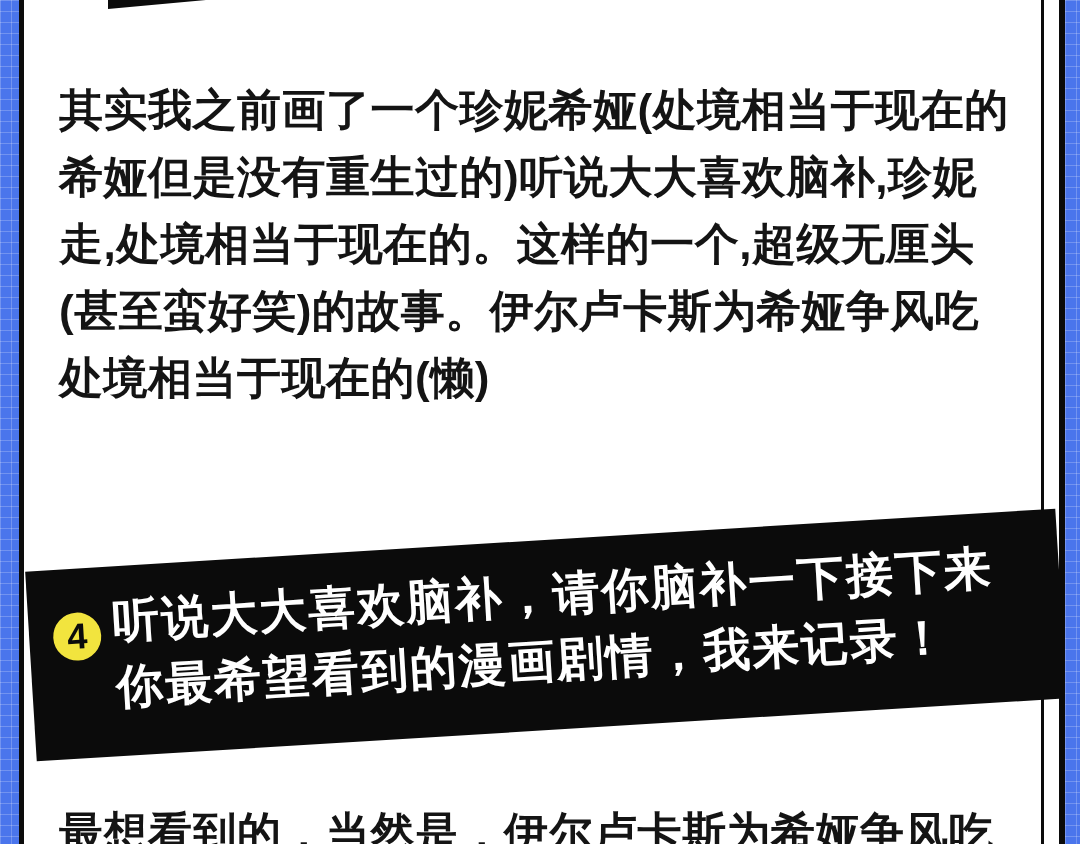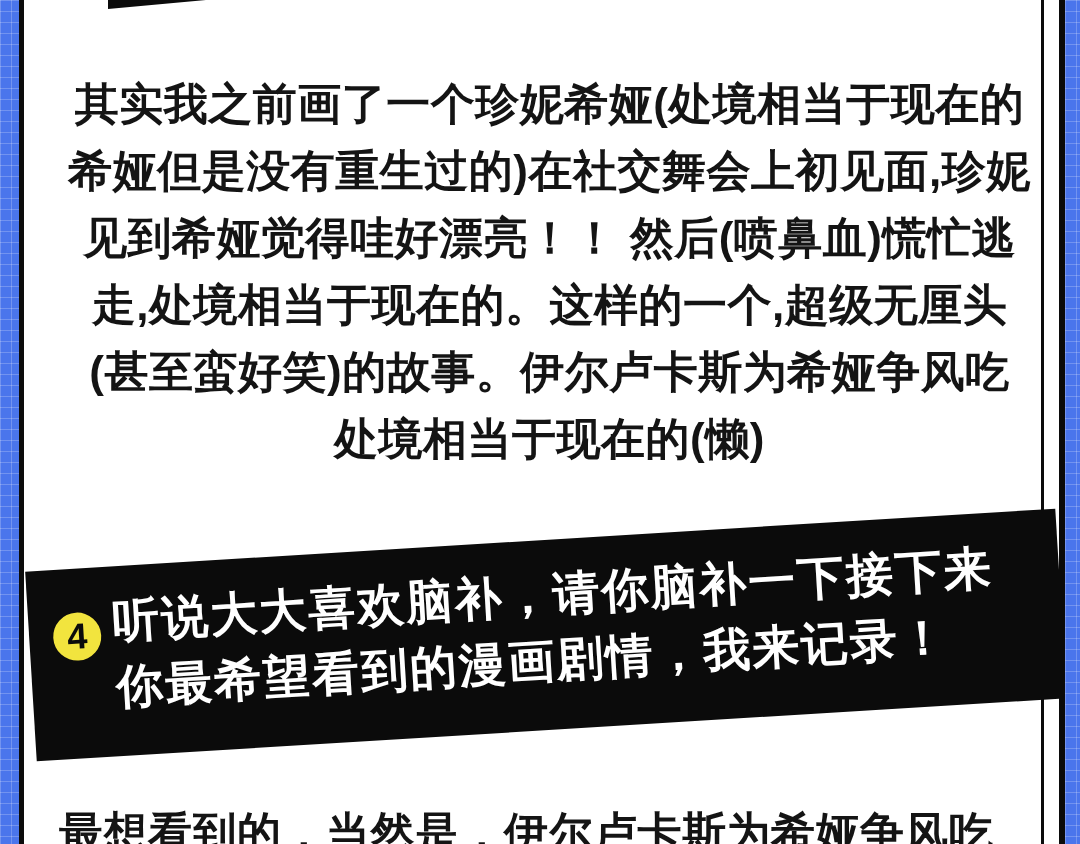--- a/index.html
+++ b/index.html
@@ -38,21 +38,21 @@
   }
   
   .top-wedge{
     position:absolute;left:108px;top:0;width:98px;height:9px;
     background:var(--ink);
     clip-path:polygon(0 0,100% 0,0 100%);
     z-index:2;
   }
   
   .para{position:absolute;left:59px;right:40px;z-index:3;}
-  .para.top{top:70px;text-align:center;}
+  .para.top{top:76px;}
   .para .line{
     font-size:44px;line-height:67px;letter-spacing:0.5px;white-space:pre;
   }
   .para.bottom{top:799px;}
   
   .banner{
     position:absolute;left:30px;top:540px;width:1032px;height:190px;
     background:var(--ink);
     transform:rotate(-3.5deg);
     z-index:4;
@@ -76,22 +76,21 @@
 
 <div class="page">
 
   <div class="grid-strip left"></div>
   <div class="grid-strip right"></div>
   <div class="panel-line"></div>
   <div class="top-wedge"></div>
 
   <div class="para top">
     <div class="line">其实我之前画了一个珍妮希娅(处境相当于现在的</div>
-    <div class="line">希娅但是没有重生过的)在社交舞会上初见面,珍妮</div>
-    <div class="line">见到希娅觉得哇好漂亮！！ 然后(喷鼻血)慌忙逃</div>
+    <div class="line">希娅但是没有重生过的)听说大大喜欢脑补,珍妮</div>
     <div class="line">走,处境相当于现在的。这样的一个,超级无厘头</div>
     <div class="line">(甚至蛮好笑)的故事。伊尔卢卡斯为希娅争风吃</div>
     <div class="line">处境相当于现在的(懒)</div>
   </div>
 
   <div class="banner">
     <div class="qnum">4</div>
     <div class="banner-text">
       <div class="bline">听说大大喜欢脑补，请你脑补一下接下来</div>
       <div class="bline">你最希望看到的漫画剧情，我来记录！</div>

